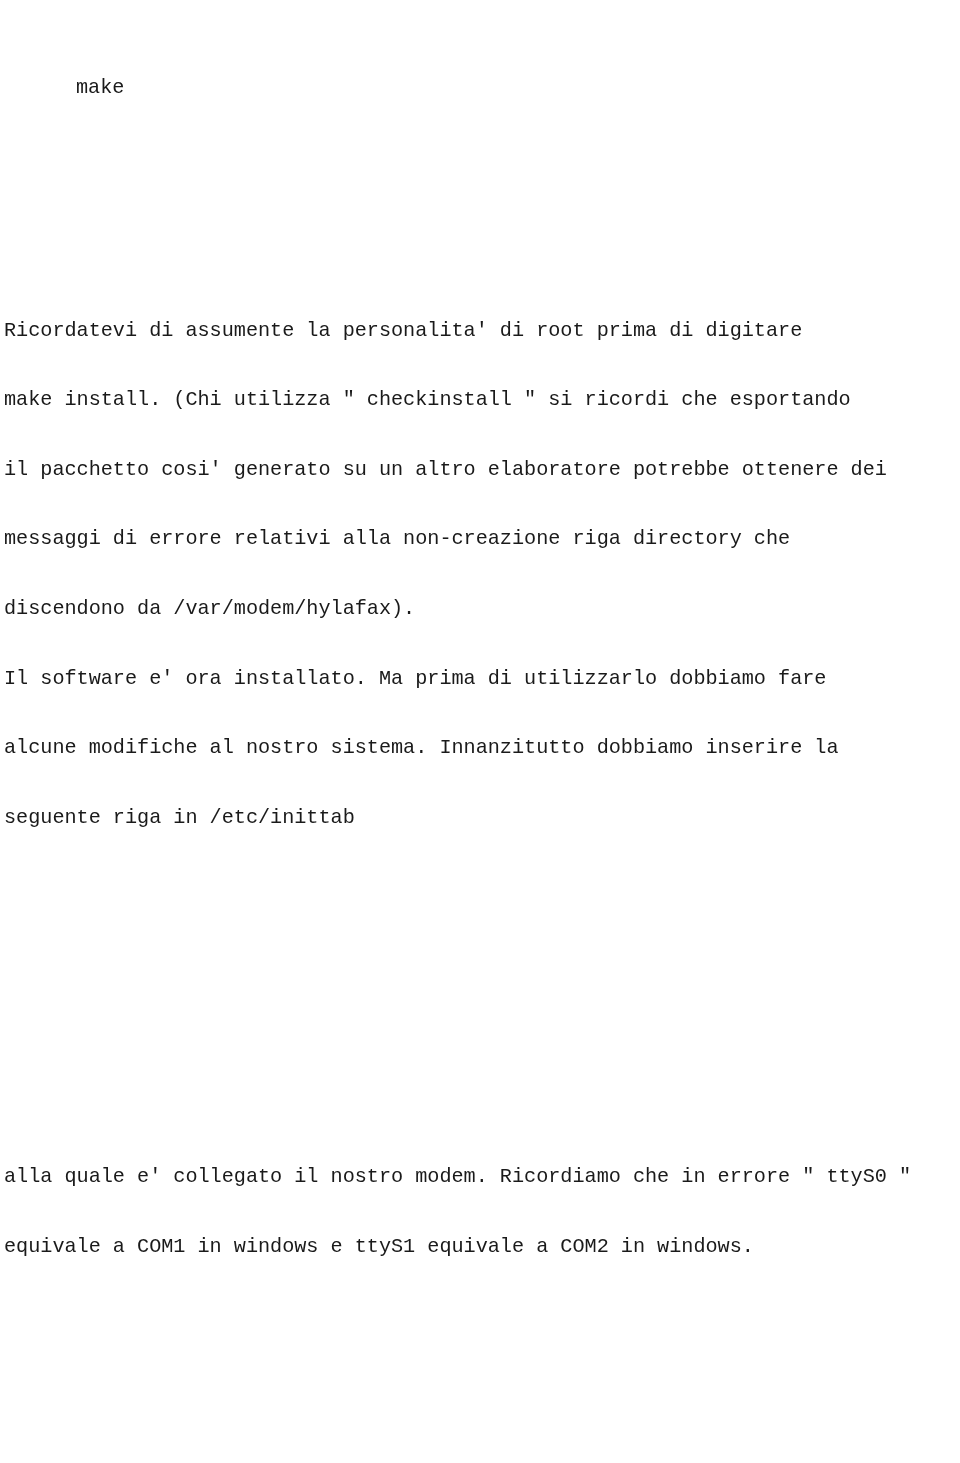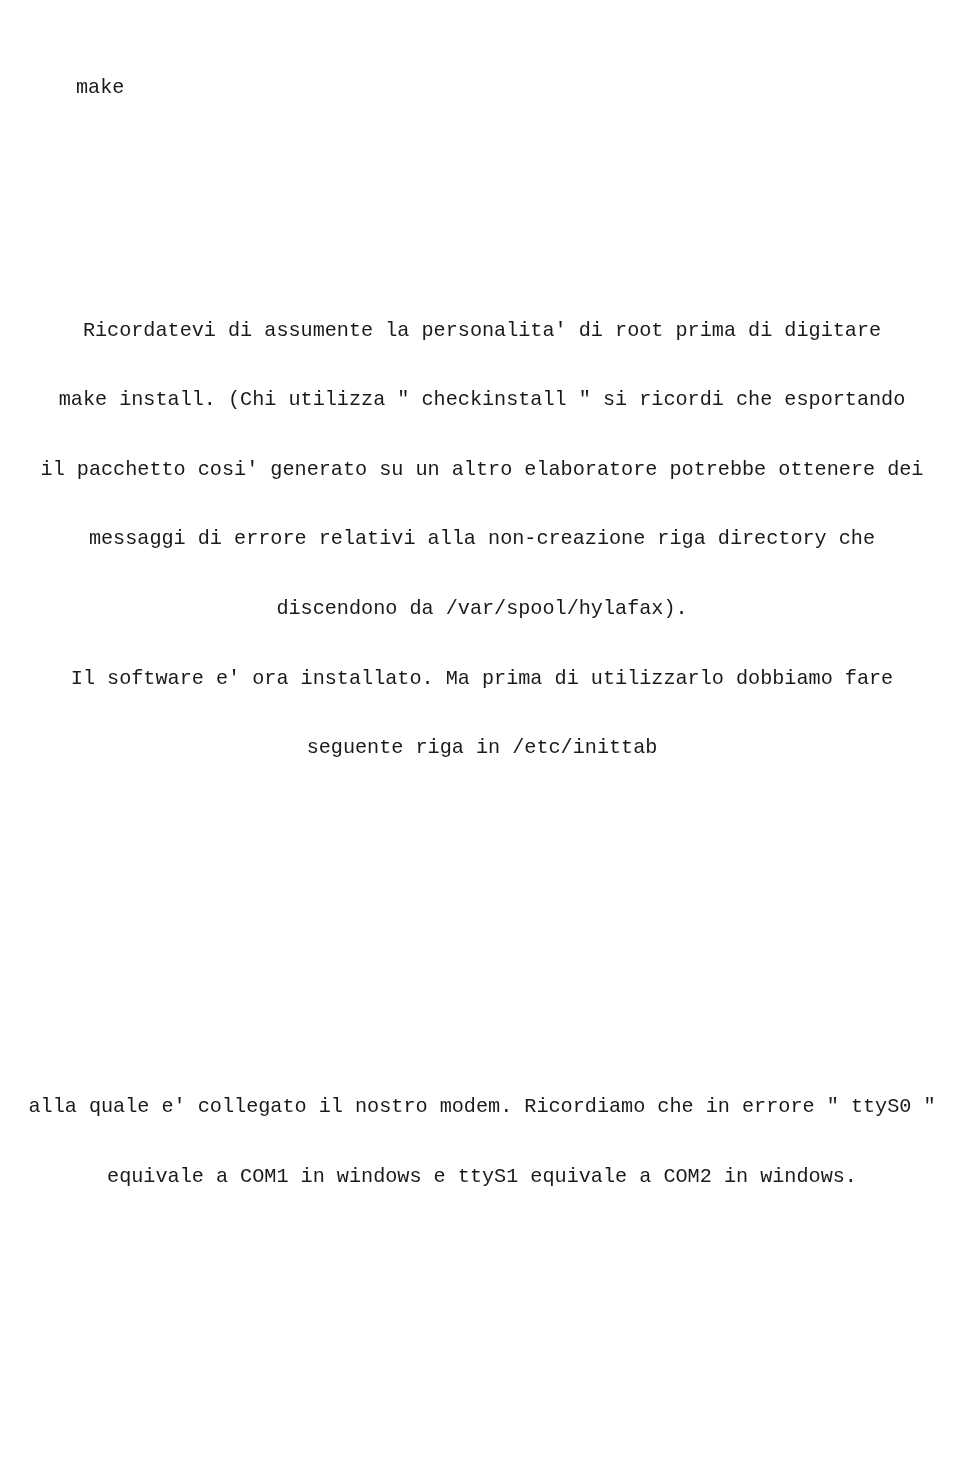--- a/index.html
+++ b/index.html
@@ -29,43 +29,44 @@
     font-family: "Liberation Mono", "DejaVu Sans Mono", monospace;
     font-size: 20.2px;
     line-height: 23.2px;
     letter-spacing: -0.02px;
     white-space: pre;
     padding-left: 4px;
     padding-top: 6px;
     box-sizing: border-box;
     -webkit-font-smoothing: antialiased;
   }
-  .blk { display: block; white-space: pre; text-align: center; }
+  .blk { display: block; white-space: pre; }
   .code-indent { padding-left: 72px; display: block; white-space: pre; }
   .spacer { display: block; height: 23.2px; }
   .spacer-sm { display: block; height: 11px; }
 </style>
 </head>
 <body>
 
 <div id="doc">
 
   <div class="page-text">
 
     <span class="code-indent">make</span>
 
     <span class="spacer"></span>
     <span class="spacer-sm"></span>
 
     <span class="blk">Ricordatevi di assumente la personalita' di root prima di digitare</span>
     <span class="blk">make install. (Chi utilizza " checkinstall " si ricordi che esportando</span>
     <span class="blk">il pacchetto cosi' generato su un altro elaboratore potrebbe ottenere dei</span>
     <span class="blk">messaggi di errore relativi alla non-creazione riga directory che</span>
-    <span class="blk">discendono da /var/spool/hylafax).</span>
+    <span class="blk">discendono da /var/modem/hylafax).</span>
     <span class="blk">Il software e' ora installato. Ma prima di utilizzarlo dobbiamo fare</span>
+    <span class="blk">alcune modifiche al nostro sistema. Innanzitutto dobbiamo inserire la</span>
     <span class="blk">seguente riga in /etc/inittab</span>
 
     <span class="spacer"></span>
 
 
     <span class="spacer"></span>
     <span class="spacer-sm"></span>
 
     <span class="blk">alla quale e' collegato il nostro modem. Ricordiamo che in errore " ttyS0 "</span>
     <span class="blk">equivale a COM1 in windows e ttyS1 equivale a COM2 in windows.</span>

